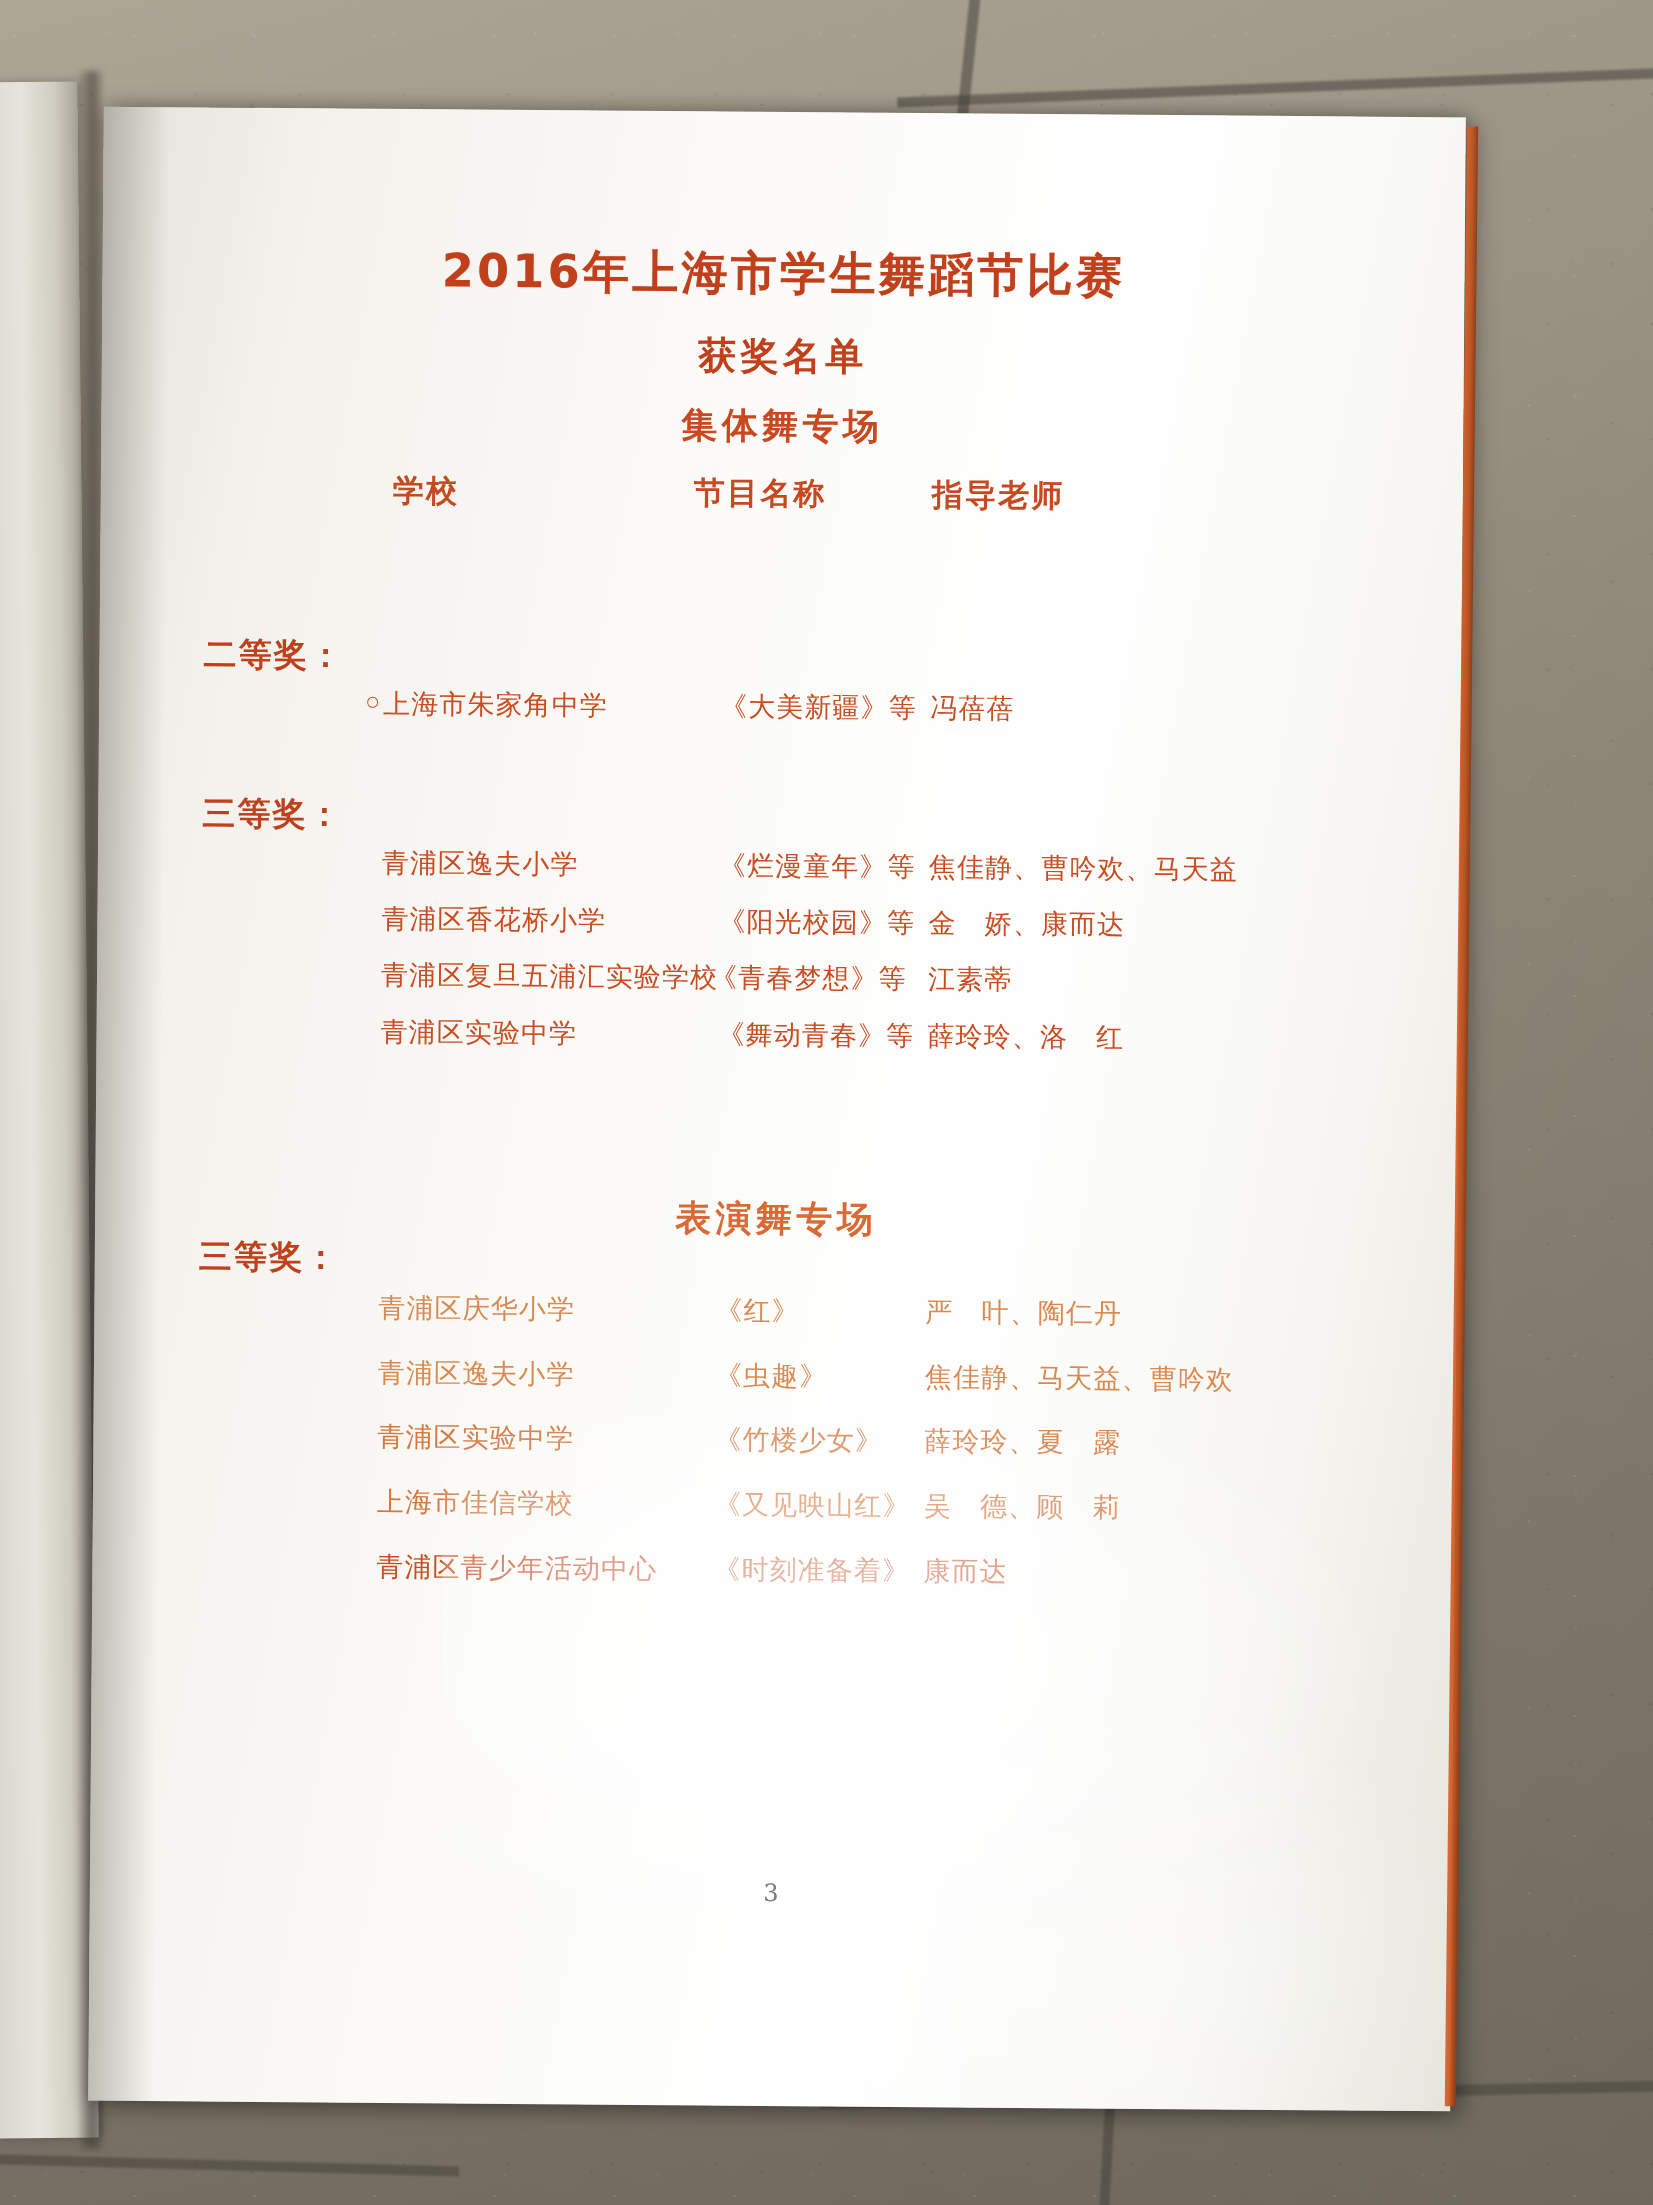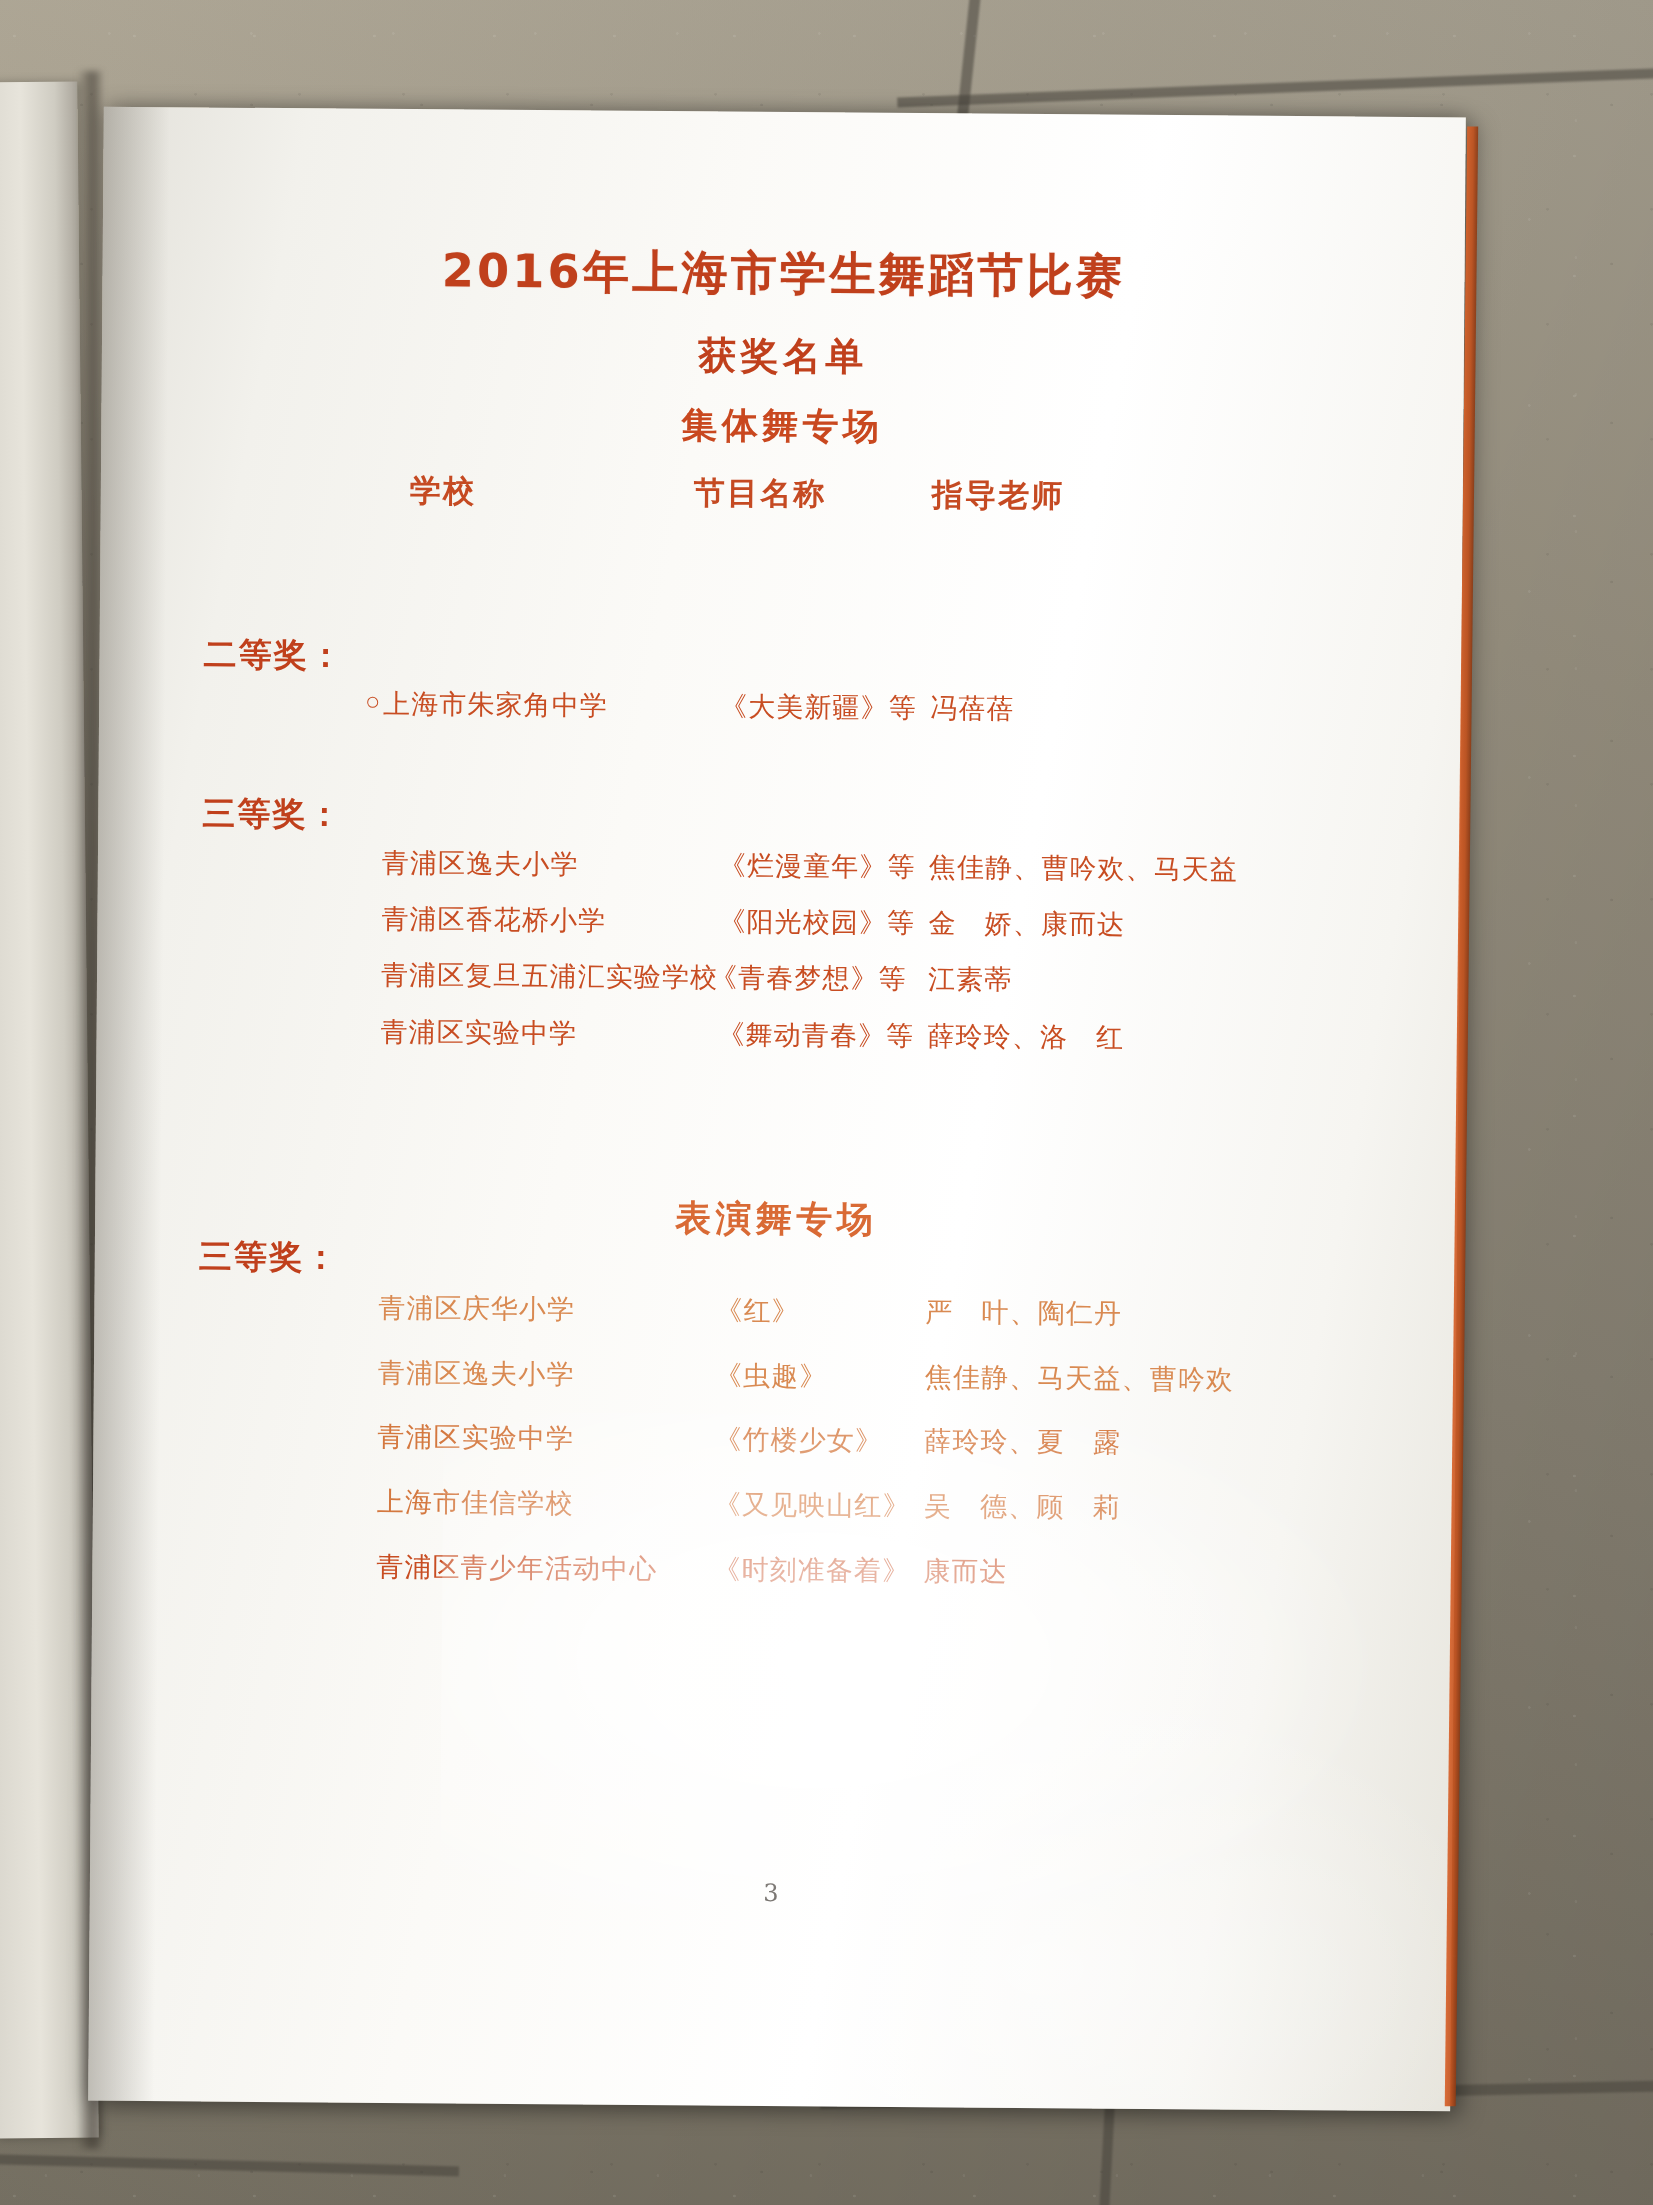--- a/index.html
+++ b/index.html
@@ -158,21 +158,21 @@
     position: absolute;
     top: 361px;
     left: 0;
     width: 1362px;
     height: 38px;
     color: #c54a22;
     font-size: 31px;
     font-weight: 600;
     letter-spacing: 2.2px;
   }
-  .col-headers .ch-school  { position: absolute; left: 309px; }
+  .col-headers .ch-school  { position: absolute; left: 292px; }
   .col-headers .ch-program { position: absolute; left: 593px; }
   .col-headers .ch-teacher { position: absolute; left: 831px; }
 
   .award-label {
     position: absolute;
     left: 104px;
     font-size: 33px;
     font-weight: 700;
     letter-spacing: 2.2px;
     color: #c0401c;

